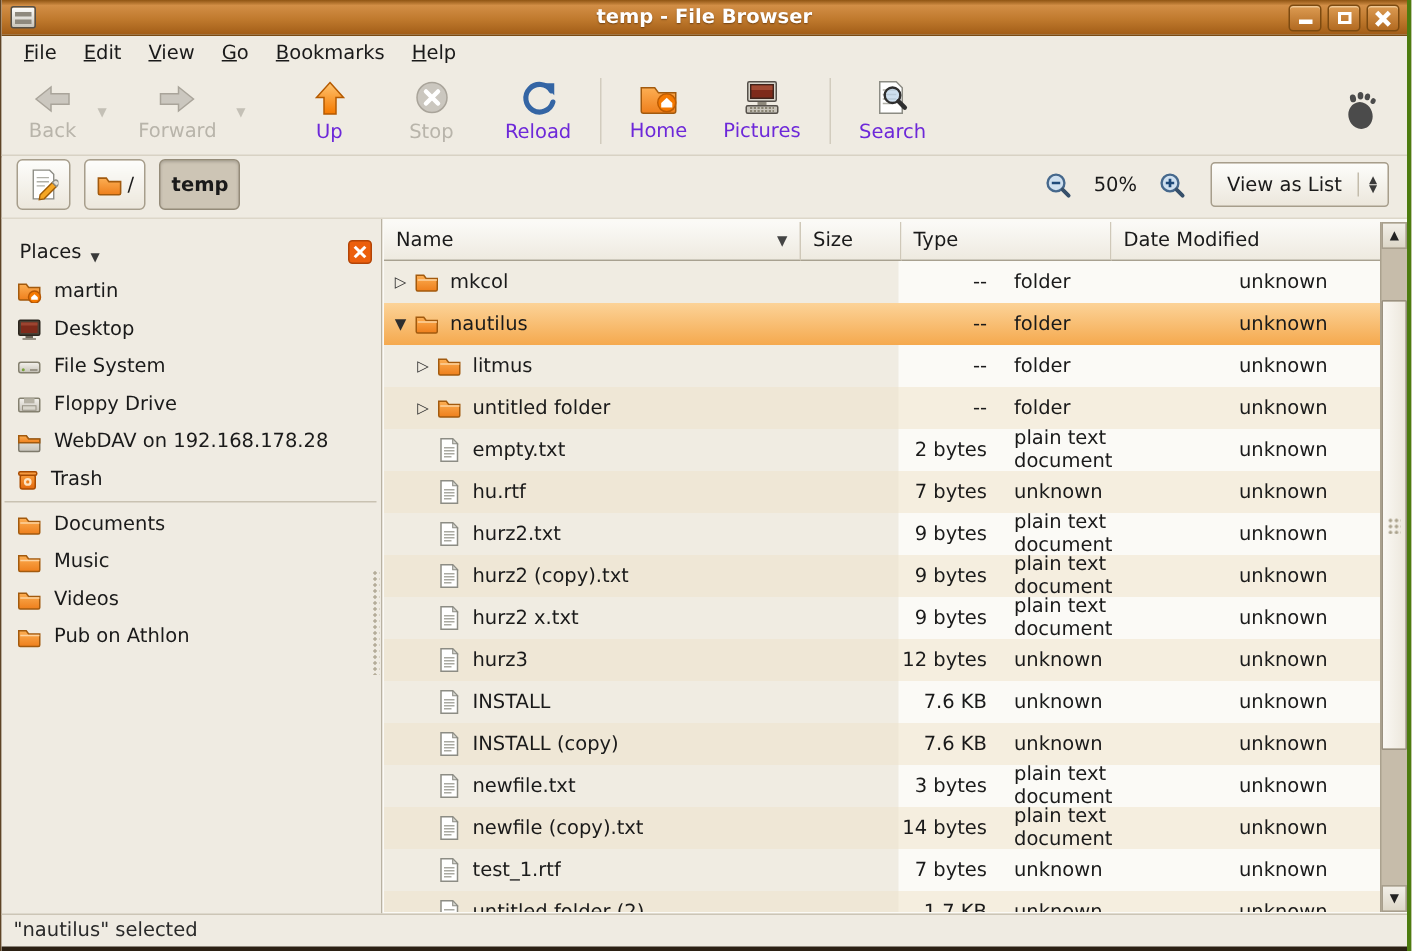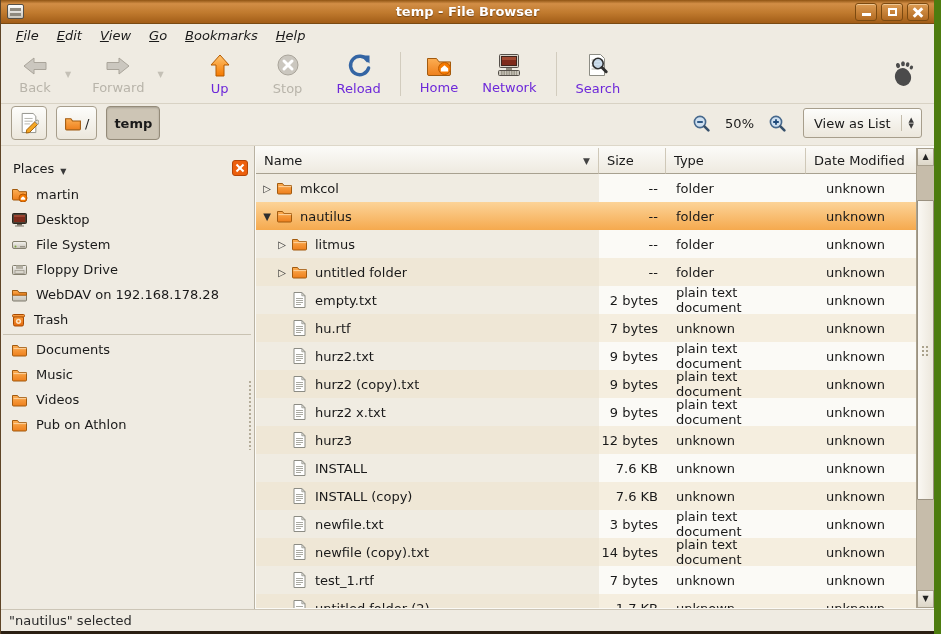--- a/index.html
+++ b/index.html
@@ -1,21 +1,21 @@
 <!DOCTYPE html>
 <html><head>
 <meta charset="utf-8">
 <style>
   * { margin:0; padding:0; box-sizing:border-box; }
   html,body { background:#d9d4c8; }
   .window{
     position:relative; width:941px; height:634px; overflow:hidden;
     font-family:"DejaVu Sans","Liberation Sans",sans-serif; font-size:13px; color:#1a1a1a;
     background:#EFEBE2;
-    border-left:1px solid #5e4426; border-right:7px solid #4d7c0f;
+    border-left:1px solid #5e4426; border-right:3px solid #4d7c0f;
   }
   
   .titlebar{ position:absolute; left:0; top:0; right:0; height:24px;
     background:linear-gradient(#8f5413 0%, #d28e46 16%, #c07a2e 55%, #a25d17 100%);
     border-bottom:1px solid #7a4a12; display:flex; align-items:center; }
   .win-icon{ position:absolute; left:6px; top:4px; width:17px; height:15px;
     background:linear-gradient(#fdfdfc,#c9c5bb); border:1px solid #555048; border-radius:2px; }
   .win-icon::before{ content:""; position:absolute; left:2px; right:2px; top:3px; height:3px;
     background:#8e897e; box-shadow:0 5px 0 #8e897e; }
   .title-text{ flex:1; text-align:center; color:#fff; font-weight:bold;
@@ -27,21 +27,21 @@
   .glyph-min{ position:absolute; left:6px; bottom:4px; width:9px; height:3px; background:#fff; }
   .glyph-max{ position:absolute; left:6px; top:4px; width:9px; height:8px; border:2px solid #fff; }
   .glyph-close{ position:absolute; inset:0; }
   .glyph-close::before,.glyph-close::after{ content:""; position:absolute; left:4px; top:7px;
     width:12px; height:3px; background:#fff; }
   .glyph-close::before{ transform:rotate(45deg); }
   .glyph-close::after{ transform:rotate(-45deg); }
   
   .menubar{ position:absolute; left:0; top:24px; right:0; height:23px; background:#EFEBE2;
     display:flex; align-items:center; padding-left:6px; }
-  .menu-item{ display:inline-block; padding:3px 9px; cursor:default;font-style:italic; }
+  .menu-item{ display:inline-block; padding:3px 9px; cursor:default; }
   .menu-item::first-letter{ text-decoration:underline; }
   
   .toolbar{ position:absolute; left:0; top:47px; right:0; height:57px; background:#EFEBE2;
     border-bottom:1px solid #d8d2c4; display:flex; align-items:center; padding:2px 10px 4px 8px; }
   .tb-btn{ display:flex; flex-direction:column; align-items:center; justify-content:flex-end;
     gap:2px; padding:3px 9px; min-width:52px; }
   .tb-btn .lbl{ color:#6d28d9; }
   .tb-btn.disabled .lbl{ color:#b8b4aa; }
   .tb-caret{ font-size:8px; color:#908c82; padding:0 4px; margin-right:8px; align-self:center; }
   .tb-caret.disabled{ color:#c4c0b6; }
@@ -246,21 +246,21 @@
       <span>
           <svg width="28" height="25" viewBox="0 0 28 25">
             <rect x="4.5" y="1.5" width="19" height="13" rx="1" fill="#d8d4ca" stroke="#55504a"></rect>
             <rect x="6.5" y="3.5" width="15" height="9" fill="#7E2A1A" stroke="#3f241c"></rect>
             <path d="M7 4h14v3H7z" fill="#a14a33"></path>
             <rect x="11" y="15" width="6" height="2" fill="#8e897c"></rect>
             <rect x="3.5" y="17.5" width="21" height="5" rx="1" fill="#c9c5bb" stroke="#55504a"></rect>
             <path d="M6 19h16M6 21h16" stroke="#75705f" stroke-width="1" stroke-dasharray="1.5 1"></path>
           </svg>
         </span>
-      <span class="lbl">Network</span>
+      <span class="lbl">Pictures</span>
     </div>
     <div class="tb-sep"></div>
     <div class="tb-btn">
       <span>
           <svg width="26" height="26" viewBox="0 0 26 26">
             <path d="M4.5 1.5h11l4 4V22.5h-15z" fill="#fff" stroke="#8c8c84"></path>
             <path d="M6.5 7h9M6.5 10h9M6.5 13h9M6.5 16h6" stroke="#b0b0a8"></path>
             <circle cx="13" cy="10.5" r="5.2" fill="#bdd4ea" fill-opacity=".75" stroke="#2f2f2f" stroke-width="1.6"></circle>
             <path d="m17 14.5 4.2 4.2" stroke="#2f2f2f" stroke-width="3" stroke-linecap="round"></path>
           </svg>
@@ -431,21 +431,21 @@
               </svg>
             </span>
         <span class="sb-label">Pub on Athlon</span>
       </div>
         </div>
       <div class="sb-grip"></div>
     </div>
 
     <div class="list-region">
       <div class="list-header">
-        <div class="hcell" style="width:343px">
+        <div class="hcell" style="width:278px">
           <span>Name</span>
           <span class="sort-arrow">▼</span>
         </div>
         <div class="hcell" style="width:67px">
           <span>Size</span>
         </div>
         <div class="hcell" style="width:140px">
           <span>Type</span>
         </div>
         <div class="hcell" style="flex:1;border-right:none">

